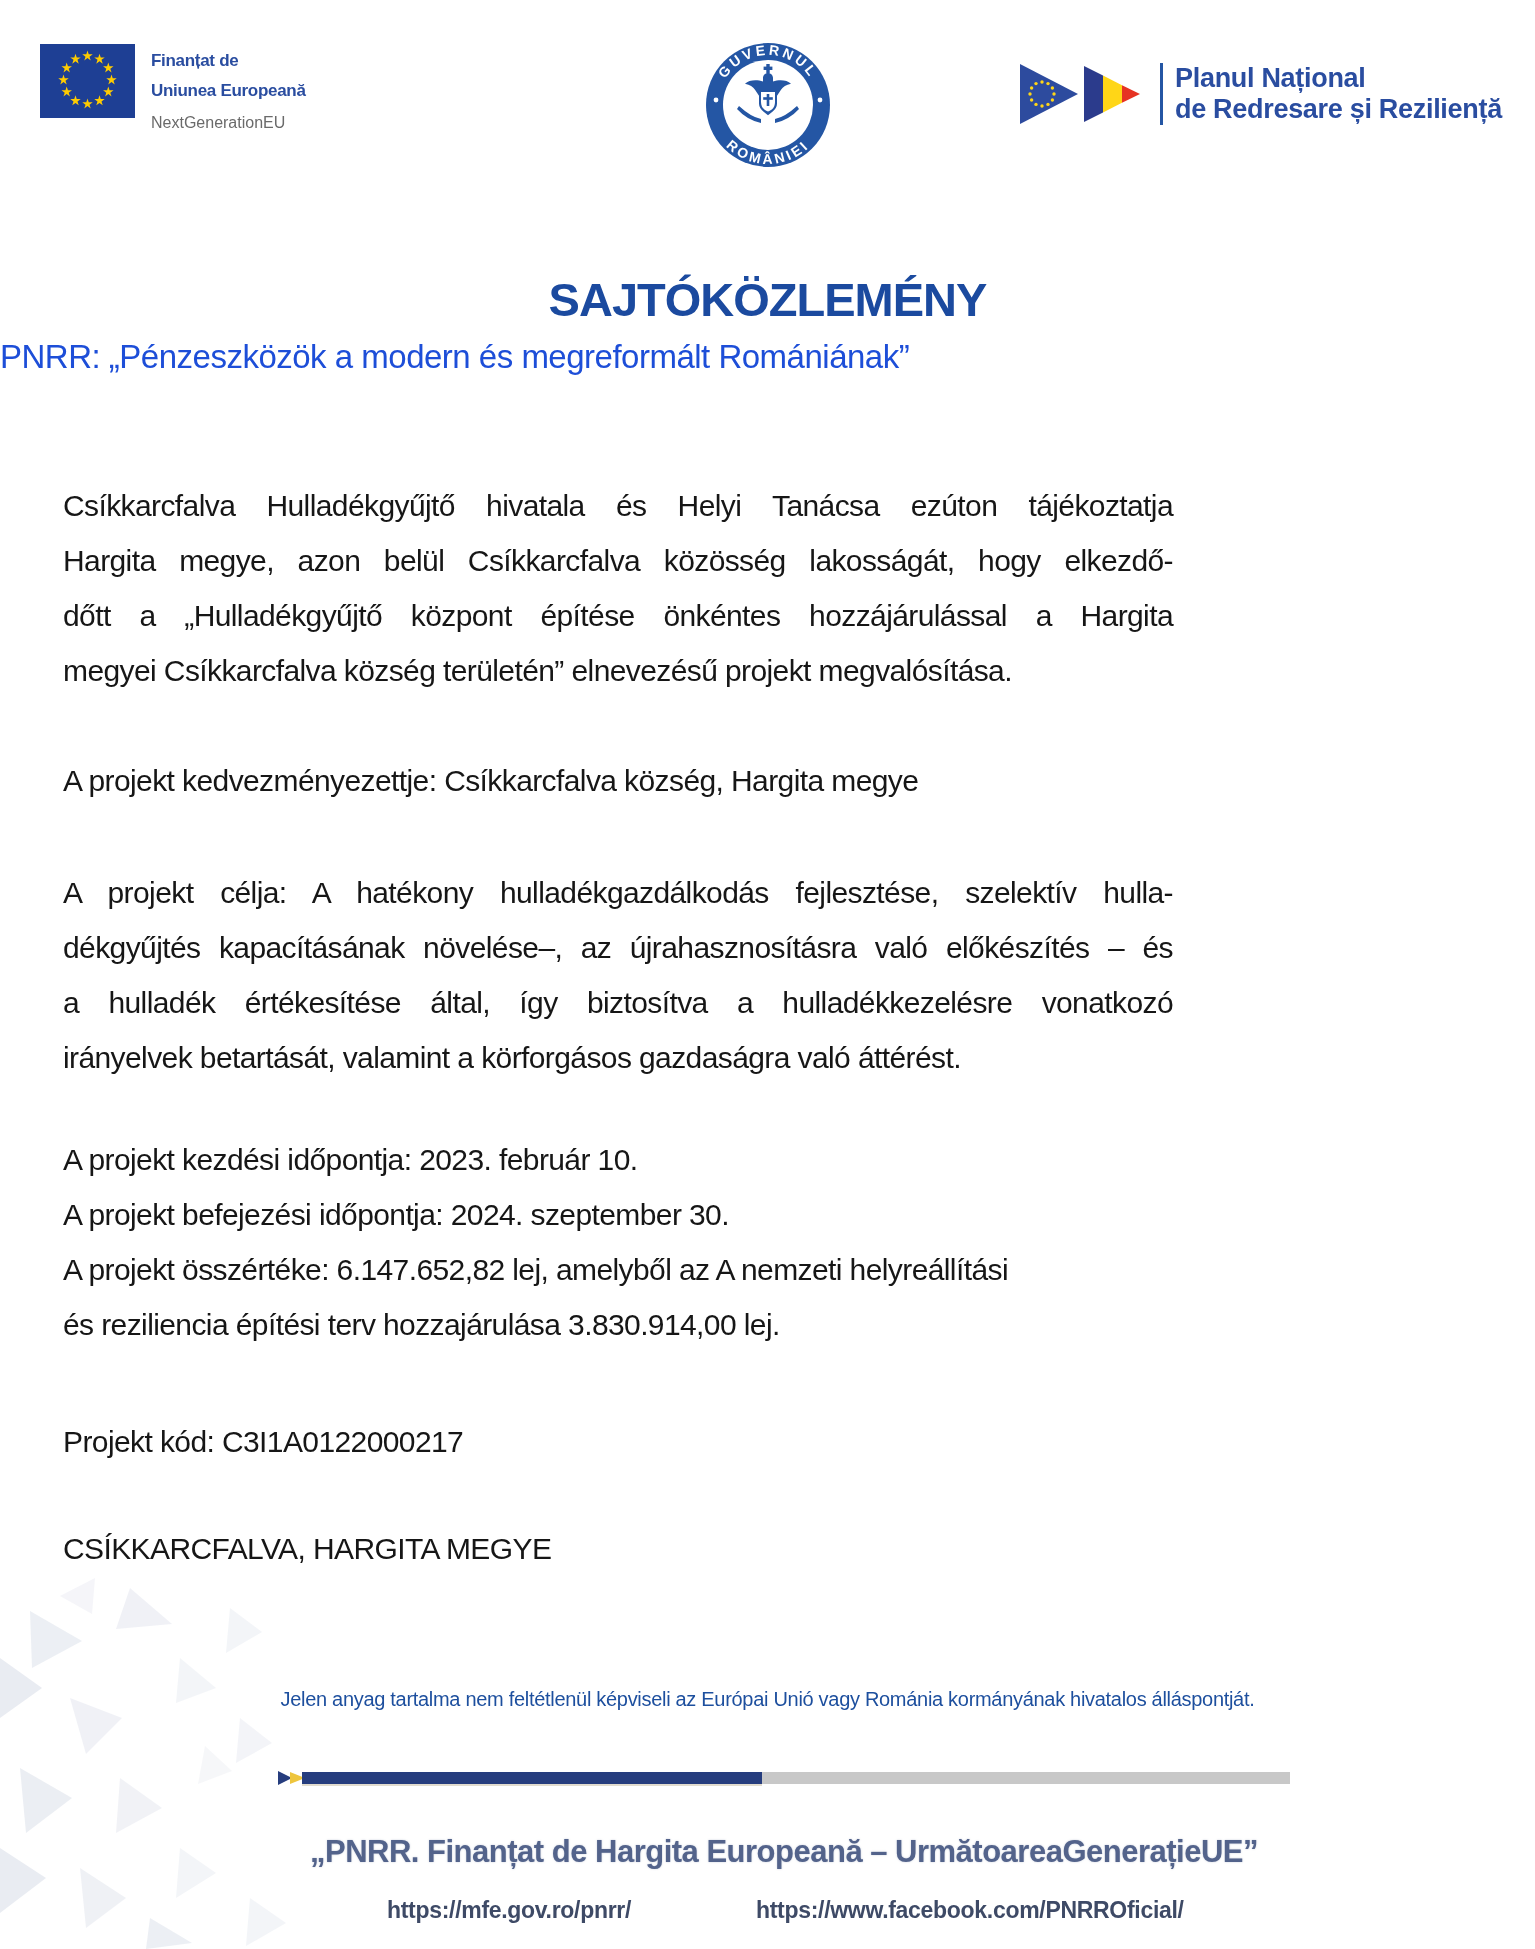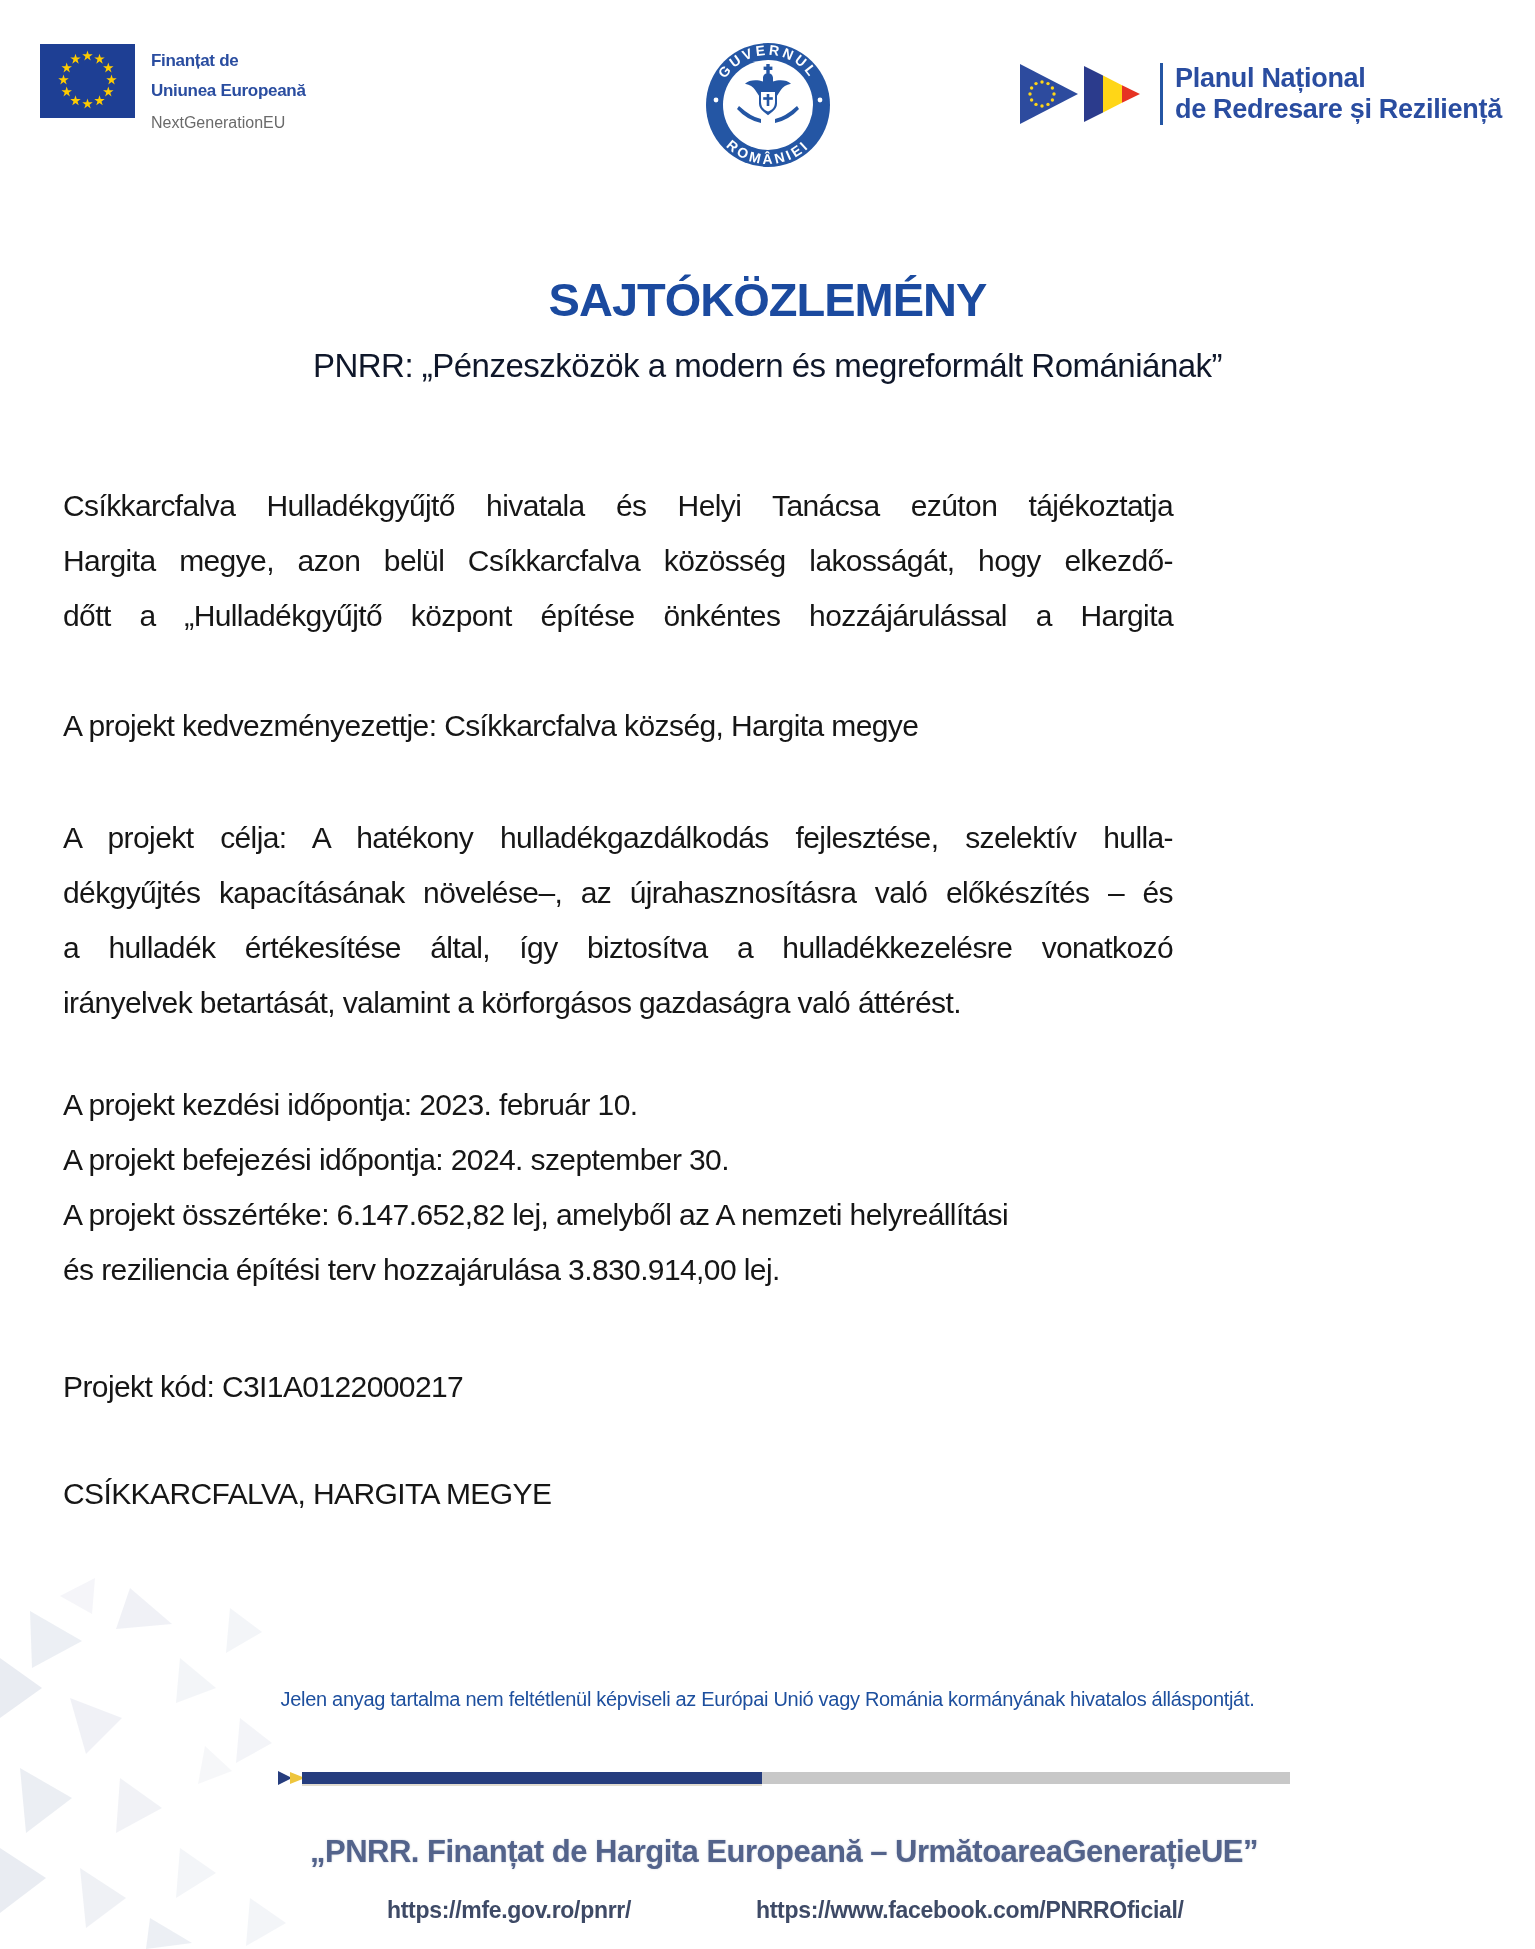--- a/index.html
+++ b/index.html
@@ -22,22 +22,22 @@
   .pnrr-tris { width:126px; height:64px; }
   .pnrr-divider { width:3px; height:62px; background:#2456a4; margin:0 12px 0 14px; }
   .pnrr-text { color:#2a4da0; font-weight:bold; font-size:27px; line-height:31px; letter-spacing:-0.3px; }
 
   
   .title {
     position:absolute; top:272px; left:0; width:100%; text-align:center;
     color:#1b4a9f; font-weight:bold; font-size:47px; letter-spacing:-1px;
   }
   .subtitle {
-    position:absolute; top:347px; left:0; width:100%; text-align:center;
-    color:#0f172a; font-size:33px; letter-spacing:-0.5px;
+    position:absolute; top:338px; left:0; width:100%; text-align:left;
+    color:#1d4ed8; font-size:33px; letter-spacing:-0.5px;
   }
 
   
   .content {
     position:absolute; left:63px; top:478px; width:1110px; z-index:1;
     color:#161616; font-size:30px; letter-spacing:-0.6px;
   }
   .line { height:55px; line-height:55px; }
   .just { text-align:justify; text-align-last:justify; }
   .mt-ben { margin-top:55px; }
@@ -173,20 +173,21 @@
 
   <div class="title">SAJTÓKÖZLEMÉNY</div>
   <div class="subtitle">PNRR: „Pénzeszközök a modern és megreformált Romániának”</div>
 
   <div class="content">
 
     <div>
       <div class="line just">Csíkkarcfalva Hulladékgyűjtő hivatala és Helyi Tanácsa ezúton tájékoztatja</div>
       <div class="line just">Hargita megye, azon belül Csíkkarcfalva közösség lakosságát, hogy elkezdő-</div>
       <div class="line just">dőtt a „Hulladékgyűjtő központ építése önkéntes hozzájárulással a Hargita</div>
+      <div class="line">megyei Csíkkarcfalva község területén” elnevezésű projekt megvalósítása.</div>
     </div>
 
     <div class="line mt-ben">A projekt kedvezményezettje: Csíkkarcfalva község, Hargita megye</div>
 
     <div class="mt-p3">
       <div class="line just">A projekt célja: A hatékony hulladékgazdálkodás fejlesztése, szelektív hulla-</div>
       <div class="line just">dékgyűjtés kapacításának növelése–, az újrahasznosításra való előkészítés – és</div>
       <div class="line just">a hulladék értékesítése által, így biztosítva a hulladékkezelésre vonatkozó</div>
       <div class="line">irányelvek betartását, valamint a körforgásos gazdaságra való áttérést.</div>
     </div>

